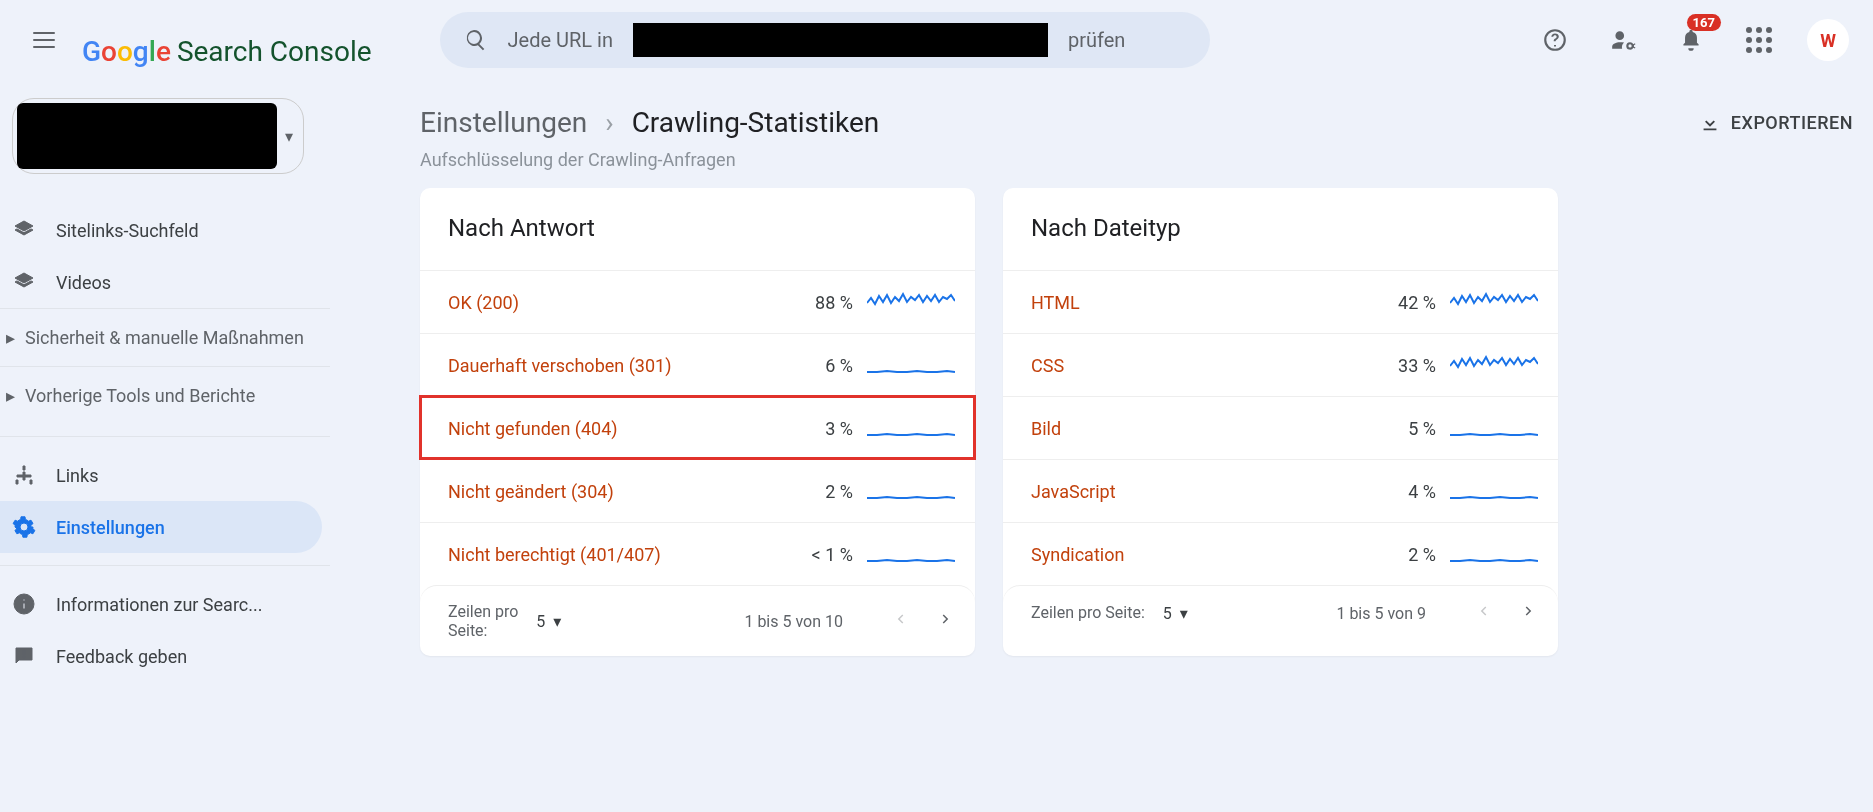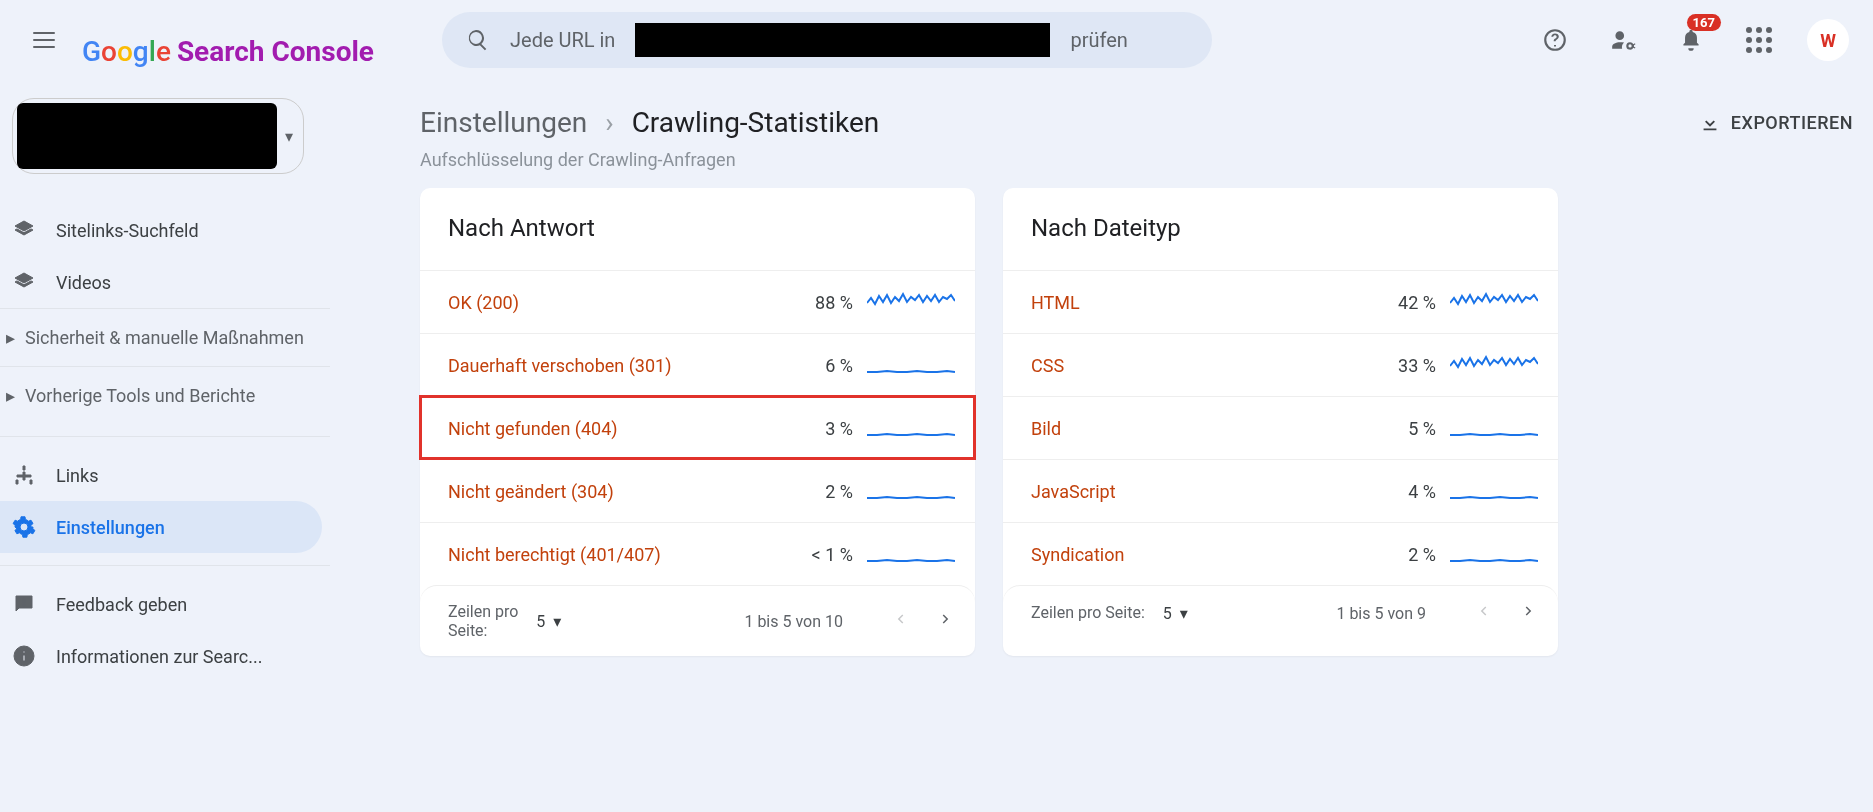--- a/index.html
+++ b/index.html
@@ -29,21 +29,21 @@
   }
   .hamburger span{height:2px;background:#5f6368;border-radius:1px;}
   .brand {display:flex;align-items:center;gap:6px;margin-top:23px;}
   .brand-google {font-size:28px;font-weight:500;}
   .brand-google .gb1{color:#4285F4;}
   .brand-google .gb2{color:#EA4335;}
   .brand-google .gb3{color:#FBBC05;}
   .brand-google .gb4{color:#4285F4;}
   .brand-google .gb5{color:#34A853;}
   .brand-google .gb6{color:#EA4335;}
-  .brand-sc{font-size:28px;color:#a21caf;font-weight:700;}
+  .brand-sc{font-size:28px;color:#14532d;font-weight:400;}
 
   .searchbar {
     flex:none;
     width:770px;
     height:56px;
     margin-left:50px;
     background:#dfe7f5;
     border-radius:28px;
     display:flex;align-items:center;
     padding:0 24px;gap:20px;
@@ -237,29 +237,29 @@
       <svg viewBox="0 0 24 24">
           <path d="M12 8a4 4 0 100 8 4 4 0 000-8zm9 4c0 .6-.1 1.2-.2 1.8l2.1 1.6-2 3.4-2.5-1a8 8 0 01-3.1 1.8l-.4 2.6h-4l-.4-2.6a8 8 0 01-3.1-1.8l-2.5 1-2-3.4 2.1-1.6A8.6 8.6 0 013 12c0-.6.1-1.2.2-1.8L1.1 8.6l2-3.4 2.5 1a8 8 0 013.1-1.8L9 1.8h4l.4 2.6a8 8 0 013.1 1.8l2.5-1 2 3.4-2.1 1.6c.1.6.1 1.2.1 1.8z"></path>
         </svg>
       <span>Einstellungen</span>
     </div>
 
     <div class="sb-sep"></div>
 
     <div class="sb-item">
       <svg viewBox="0 0 24 24">
+          <path d="M12 2a10 10 0 100 20 10 10 0 000-20zm-1 5h2v2h-2V7zm0 4h2v6h-2v-6z"></path>
+        </svg>
+      <span>Informationen zur Searc...</span>
+    </div>
+    <div class="sb-item">
+      <svg viewBox="0 0 24 24">
           <path d="M4 4h16v12H7l-3 3V4zm7 2h2v5h-2V6zm0 6h2v2h-2v-2z"></path>
         </svg>
       <span>Feedback geben</span>
-    </div>
-    <div class="sb-item">
-      <svg viewBox="0 0 24 24">
-          <path d="M12 2a10 10 0 100 20 10 10 0 000-20zm-1 5h2v2h-2V7zm0 4h2v6h-2v-6z"></path>
-        </svg>
-      <span>Informationen zur Searc...</span>
     </div>
   </div>
 
   <div class="main">
     <div class="main-top">
       <div class="bc">
         <span class="crumb">Einstellungen</span>
         <span class="chev">›</span>
         <span class="current">Crawling-Statistiken</span>
       </div>

